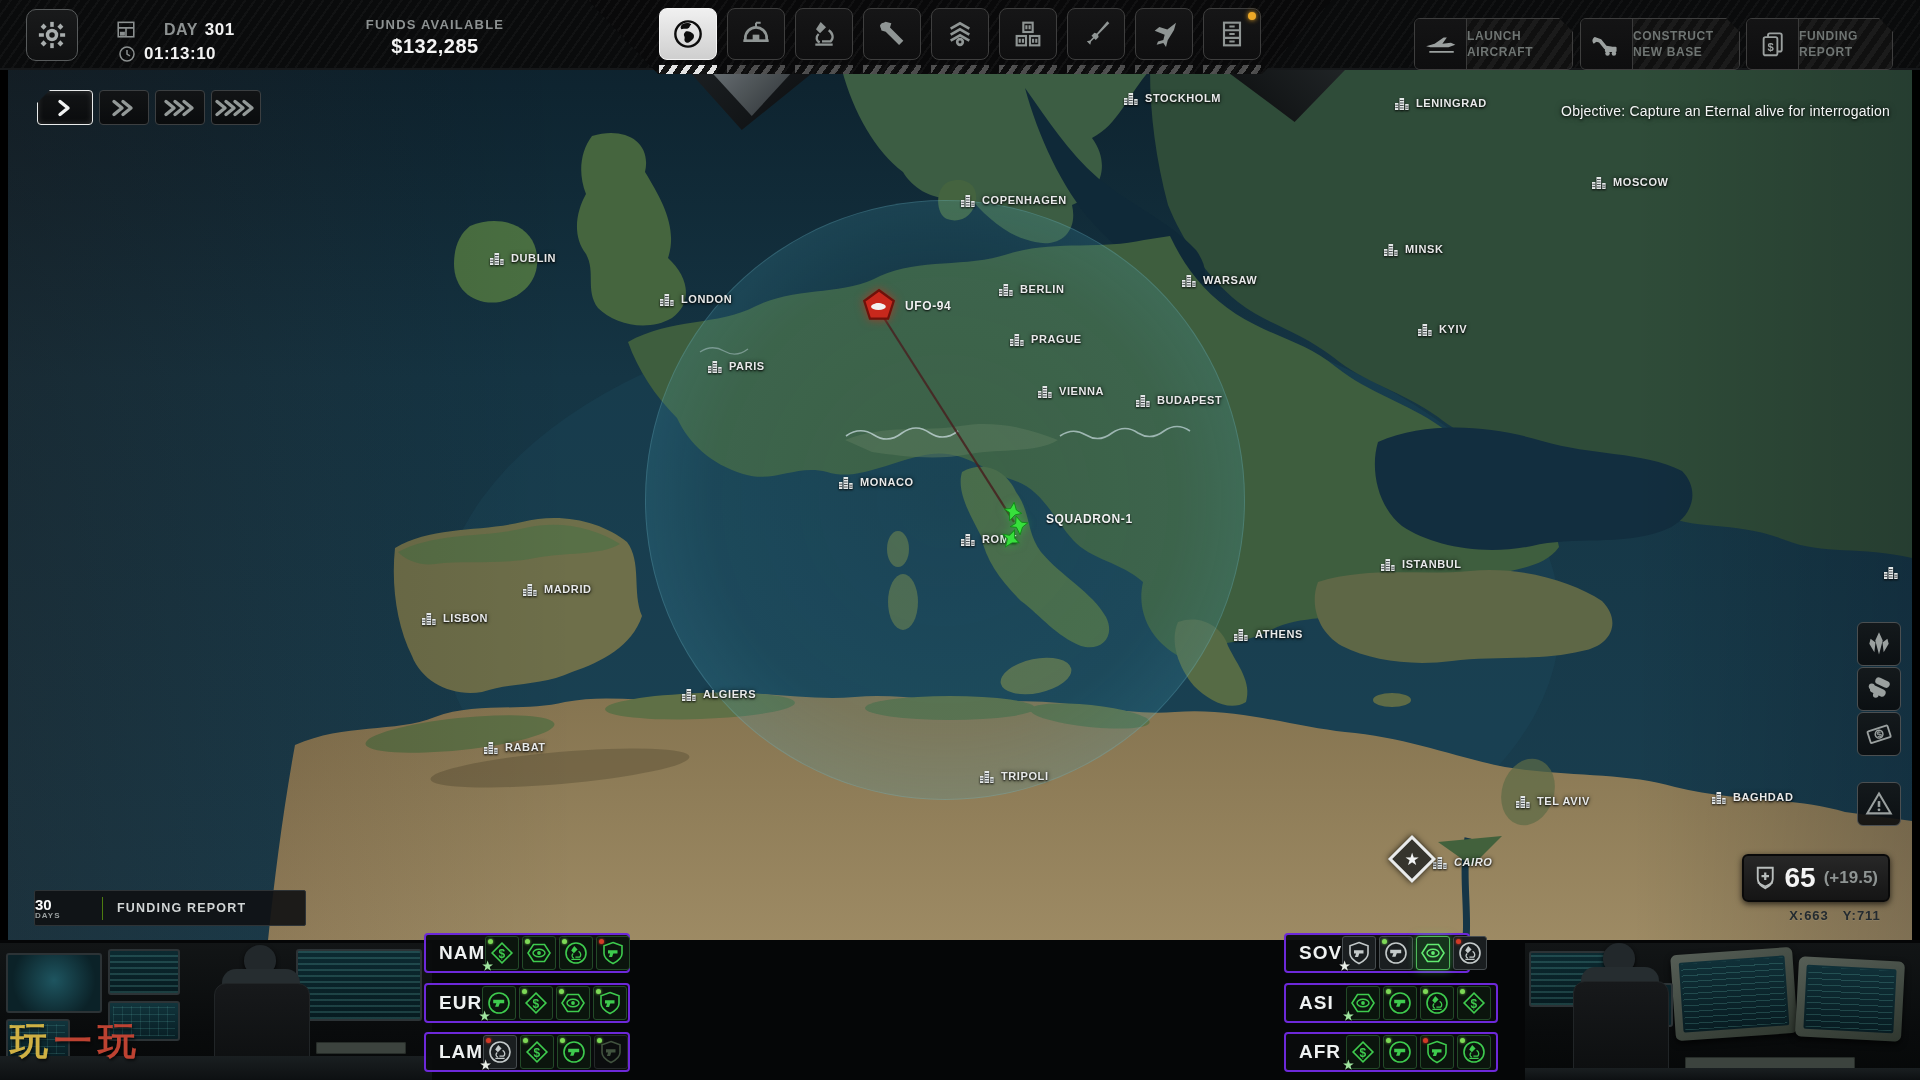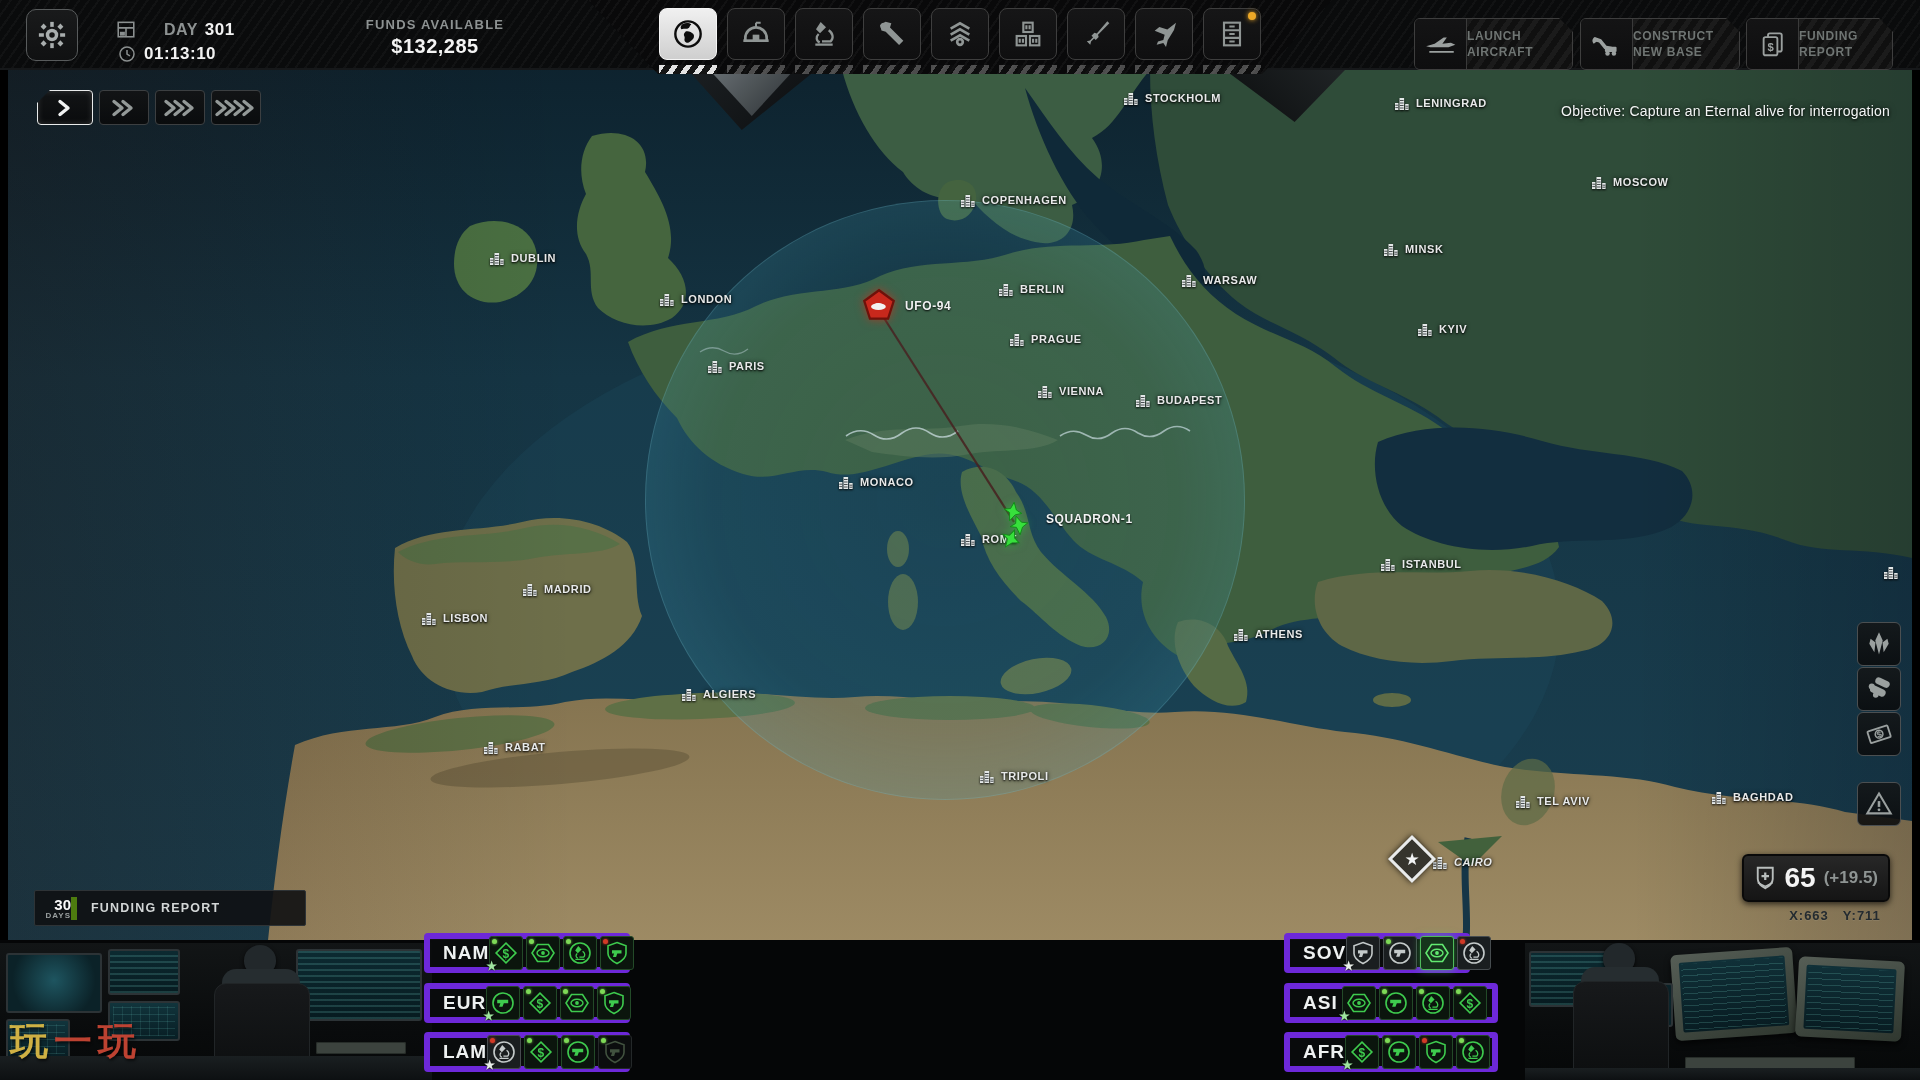--- a/index.html
+++ b/index.html
@@ -98,36 +98,36 @@
     display:flex;align-items:center;padding:0 10px;gap:8px;}
   .score-badge .sb-icon{width:26px;height:28px;color:#b9bebd;}
   .score-val{font-size:28px;font-weight:bold;color:#f4f4f4;margin-left:auto;}
   .score-delta{font-size:17px;font-weight:bold;color:#8e9493;}
   .coords{position:absolute;left:1770px;top:908px;width:130px;display:flex;gap:14px;justify-content:center;
     font-size:13px;font-weight:bold;letter-spacing:1px;color:#242b30;text-shadow:0 1px 0 rgba(255,255,255,.07);}
 
   
   .notif-row{position:absolute;left:34px;top:890px;width:272px;height:36px;display:flex;align-items:center;
     background:rgba(15,17,19,.9);border:1px solid #2e3336;border-radius:2px;cursor:pointer;}
-  .notif-days{width:42px;text-align:right;border-right:6px solid #4d7c0f;line-height:1;}
+  .notif-days{width:68px;text-align:left;border-right:1px solid #4d7c0f;line-height:1;}
   .notif-days .n{display:block;font-size:15px;font-weight:bold;color:#fbfbfb;}
   .notif-days .d{display:block;font-size:8px;font-weight:bold;color:#9aa0a0;letter-spacing:1px;}
   .notif-text{flex:1;padding-left:14px;font-size:12.5px;font-weight:bold;color:#d2d6d6;letter-spacing:1.2px;}
 
   
   .speed-btn{position:absolute;top:90px;height:35px;border:1.5px solid #3c3f41;border-radius:4px;cursor:pointer;
     background:linear-gradient(rgba(18,19,20,.92),rgba(9,10,11,.92));color:#939998;
     display:flex;align-items:center;justify-content:center;}
   .speed-btn.selected{border-color:#e9ebeb;color:#f0f2f2;box-shadow:inset 0 0 6px rgba(255,255,255,.15),0 0 4px rgba(0,0,0,.6);
     clip-path:polygon(13px 0,100% 0,100% 100%,0 100%,0 13px);border-radius:0 4px 4px 4px;}
 
   
   .bottombar{position:absolute;left:0;top:940px;width:1920px;height:140px;background:#050607;z-index:4;}
 
-  .region-row{position:absolute;height:40px;background:rgba(10,12,13,.94);border:6px solid #6d28d9;border-radius:4px;
+  .region-row{position:absolute;height:40px;background:rgba(10,12,13,.94);border:2px solid #6d28d9;border-radius:4px;
     display:flex;align-items:center;padding:0 5px 0 13px;z-index:6;cursor:pointer;}
   .region-code{font-size:19px;font-weight:bold;color:#eef1f1;letter-spacing:1px;width:58px;}
   .tiles{display:flex;gap:3px;margin-left:auto;}
   .tile{width:34px;height:34px;border-radius:3px;position:relative;display:flex;align-items:center;justify-content:center;}
   .tile svg{width:26px;height:26px;}
   .tile.state-green{background:#0b150d;border:1px solid #234a28;color:#3ecb4e;}
   .tile.state-gray{background:#1a1e20;border:1px solid #464c4f;color:#c4caca;}
   .tile.state-dark{background:#0b0d0e;border:1px solid #242829;color:#41523f;}
   .tile.state-highlight{background:#16341c;border:1px solid #4fba5a;color:#62ea70;box-shadow:0 0 9px rgba(80,220,100,.55);}
   .tile .dot{position:absolute;width:5px;height:5px;border-radius:50%;top:2px;left:2px;}

